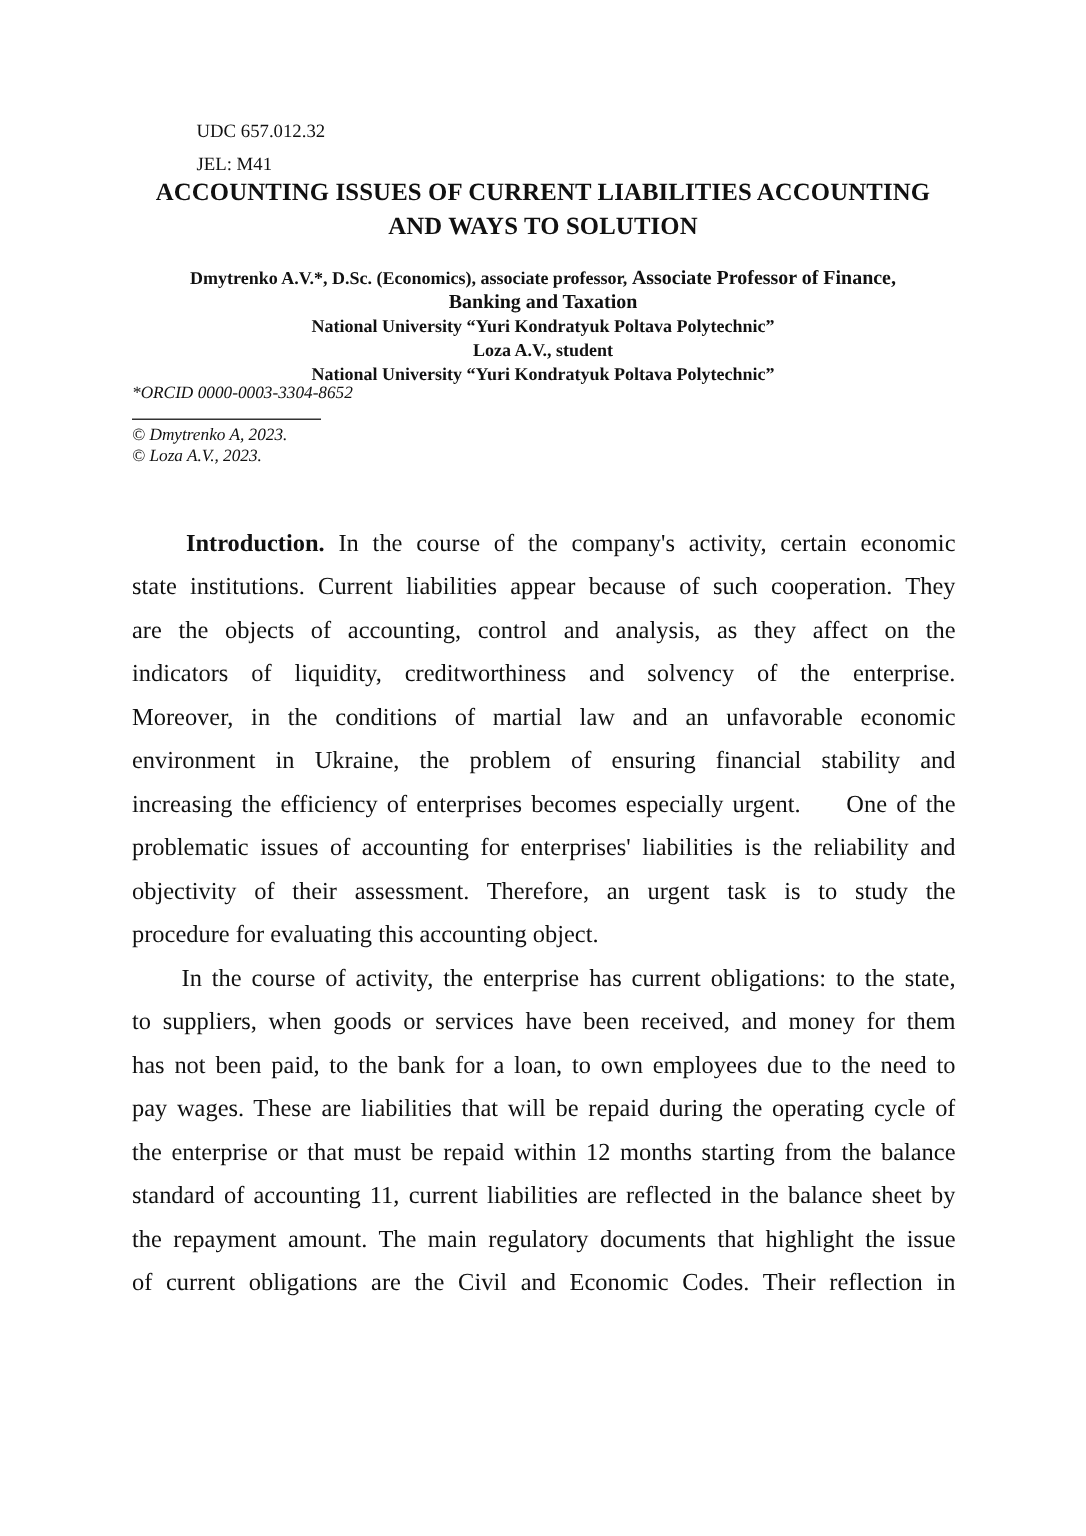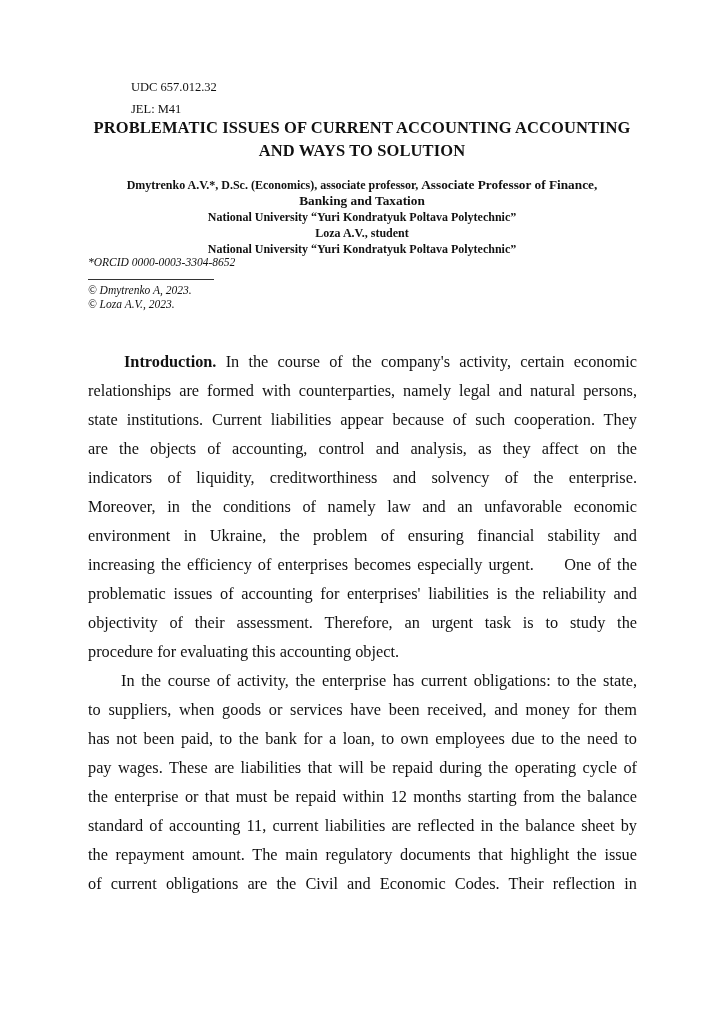--- a/index.html
+++ b/index.html
@@ -21,21 +21,21 @@
   .jl { text-align-last:justify; text-align:justify; white-space:normal; }
   .last { text-align-last:left; }
   b { font-weight:bold; }
 </style>
 </head>
 <body>
 
 <div class="abs meta" style="top:80px;">UDC 657.012.32</div>
 <div class="abs meta" style="top:102px;">JEL: M41</div>
 
-<div class="abs title" style="top:117px;">PROBLEMATIC ISSUES OF CURRENT ACCOUNTING ACCOUNTING</div>
+<div class="abs title" style="top:117px;">ACCOUNTING ISSUES OF CURRENT LIABILITIES ACCOUNTING</div>
 <div class="abs title" style="top:140px;">AND WAYS TO SOLUTION</div>
 
 <div class="abs author" style="top:177px;">
   <span>Dmytrenko A.V.*, D.Sc. (Economics), associate professor,</span>
   <span class="big">Associate Professor of Finance,</span>
 </div>
 <div class="abs author" style="top:193px; font-size:13.3px;">Banking and Taxation</div>
 <div class="abs author" style="top:209px;">National University “Yuri Kondratyuk Poltava Polytechnic”</div>
 <div class="abs author" style="top:225px;">Loza A.V., student</div>
 <div class="abs author" style="top:241px;">National University “Yuri Kondratyuk Poltava Polytechnic”</div>
@@ -43,25 +43,24 @@
 
 <div class="abs rule"></div>
 <div class="abs copy" style="top:283px;">© Dmytrenko A, 2023.</div>
 <div class="abs copy" style="top:297px;">© Loza A.V., 2023.</div>
 
 <div class="abs body" style="top:347px;">
   <div class="line jl" style="padding-left:36px;">
     <b>Introduction.</b>
     <span>In the course of the company's activity, certain economic</span>
   </div>
-  <div class="line jl">relationships are formed with counterparties, namely legal and natural persons,</div>
   <div class="line jl">state institutions. Current liabilities appear because of such cooperation. They</div>
   <div class="line jl">are the objects of accounting, control and analysis, as they affect on the</div>
   <div class="line jl">indicators of liquidity, creditworthiness and solvency of the enterprise.</div>
-  <div class="line jl">Moreover, in the conditions of namely law and an unfavorable economic</div>
+  <div class="line jl">Moreover, in the conditions of martial law and an unfavorable economic</div>
   <div class="line jl">environment in Ukraine, the problem of ensuring financial stability and</div>
   <div class="line jl" style="white-space:pre;">increasing the efficiency of enterprises becomes especially urgent.     One of the</div>
   <div class="line jl">problematic issues of accounting for enterprises' liabilities is the reliability and</div>
   <div class="line jl">objectivity of their assessment. Therefore, an urgent task is to study the</div>
   <div class="line last">procedure for evaluating this accounting object.</div>
   <div class="line jl" style="padding-left:33px;">In the course of activity, the enterprise has current obligations: to the state,</div>
   <div class="line jl">to suppliers, when goods or services have been received, and money for them</div>
   <div class="line jl">has not been paid, to the bank for a loan, to own employees due to the need to</div>
   <div class="line jl">pay wages. These are liabilities that will be repaid during the operating cycle of</div>
   <div class="line jl">the enterprise or that must be repaid within 12 months starting from the balance</div>

